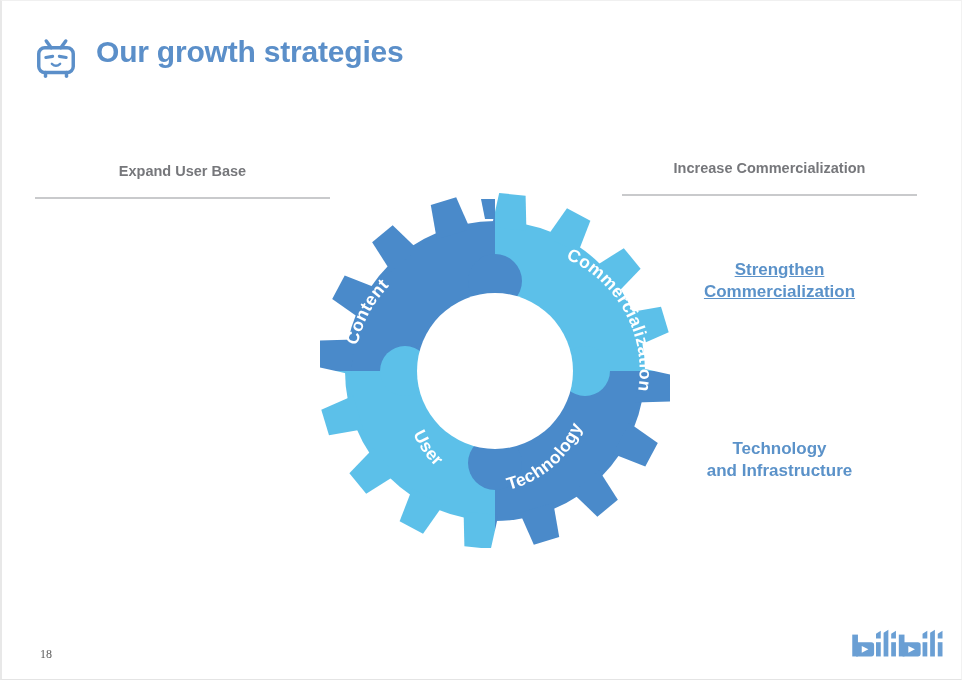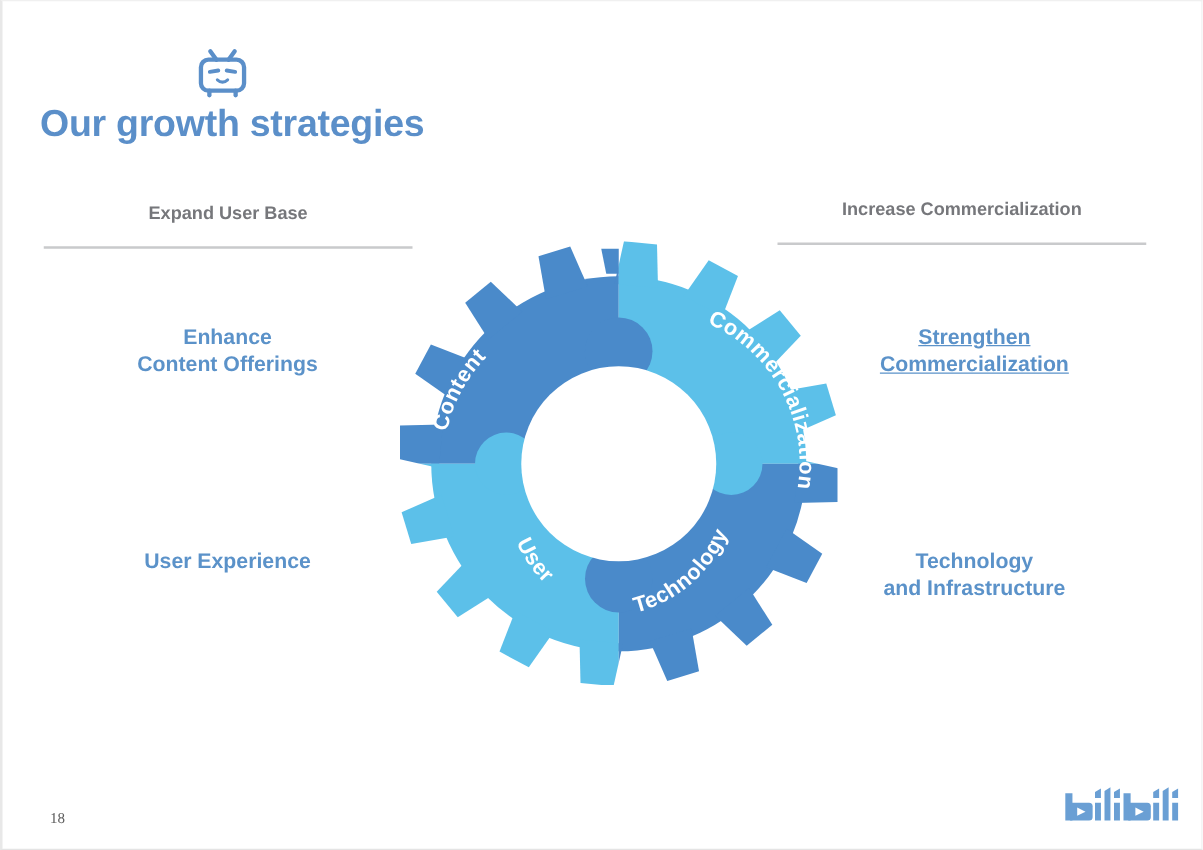--- a/index.html
+++ b/index.html
@@ -24,22 +24,20 @@
     border-right: 1px solid #f2f2f2;
     border-bottom: 1px solid #e4e4e4;
   }
 
   
   #header {
     position: absolute;
     left: 30px;
     top: 34px;
     display: flex;
-    align-items: center;
-    flex-direction: column;
   }
   #tv-logo {
     width: 48px;
     height: 48px;
     flex: 0 0 auto;
     margin-right: 16px;
   }
   #page-title {
     font-size: 30px;
     font-weight: bold;
@@ -146,27 +144,22 @@
   <div id="section-left" class="section-header">
     <span class="sh-label">Expand User Base</span>
     <span class="sh-rule"></span>
   </div>
 
   <div id="section-right" class="section-header">
     <span class="sh-label">Increase Commercialization</span>
     <span class="sh-rule"></span>
   </div>
 
-  <div id="callout-tl" class="callout">
-    <div>Enhance</div>
-    <div>Content Offerings</div>
-  </div>
 
   <div id="callout-bl" class="callout">
-    <div>User Experience</div>
   </div>
 
   <div id="callout-tr" class="callout">
     <div>Strengthen</div>
     <div>Commercialization</div>
   </div>
 
   <div id="callout-br" class="callout">
     <div>Technology</div>
     <div>and Infrastructure</div>

